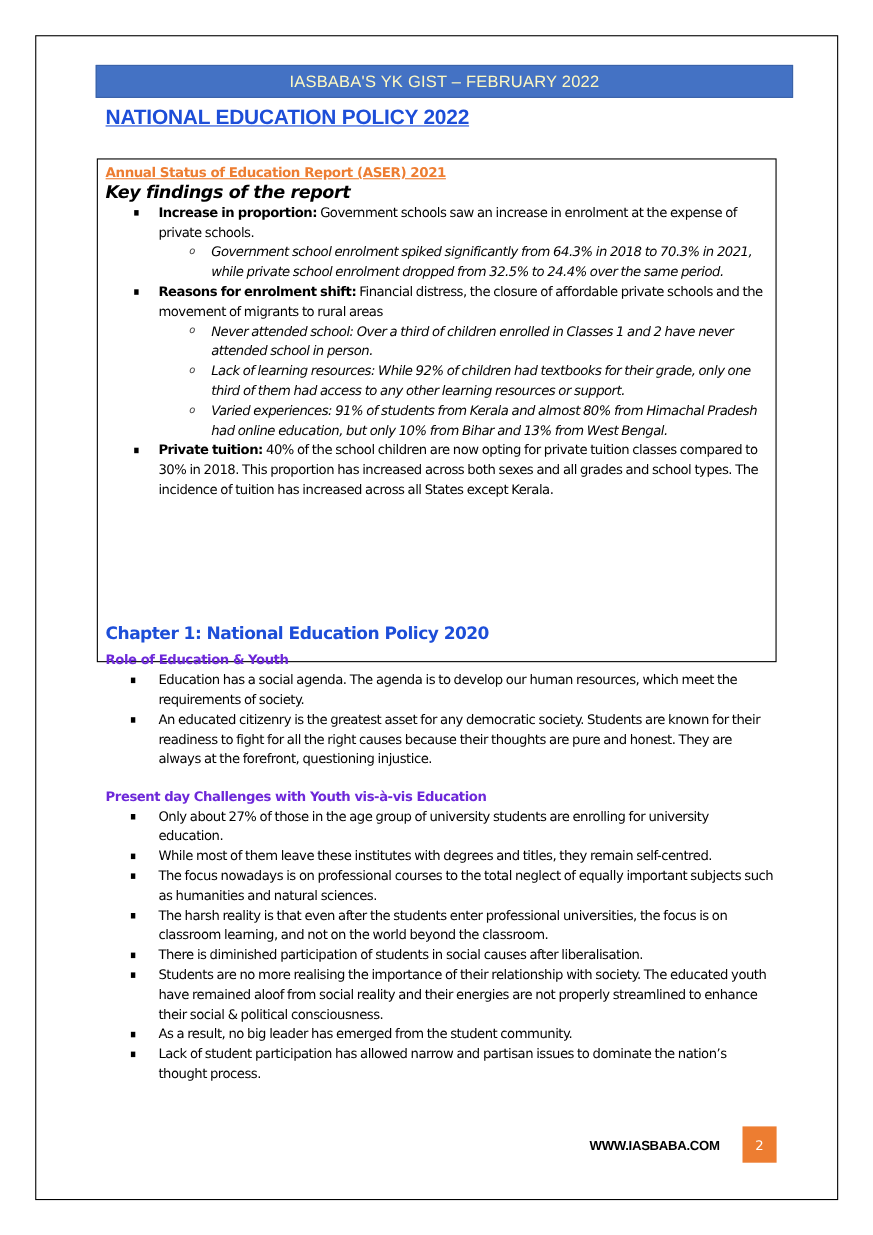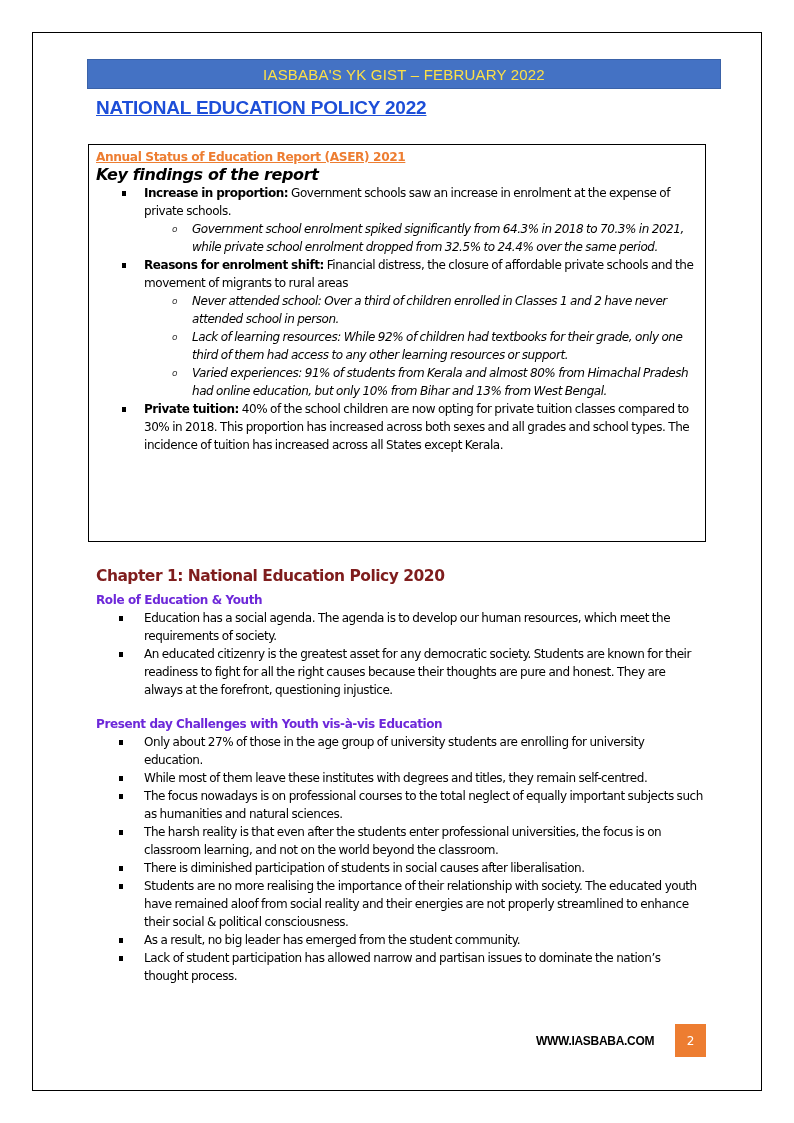--- a/index.html
+++ b/index.html
@@ -6,31 +6,31 @@
     html, body { width: 794px; height: 1123px; background: #ffffff; overflow: hidden; }
     body { position: relative; font-family: "Liberation Sans", sans-serif; color: #000; }
 
     .page-border {
       position: absolute; left: 32px; top: 32px; width: 730px; height: 1059px;
       border: 1px solid #000;
     }
     .header-banner {
       position: absolute; left: 87px; top: 59px; width: 634px; height: 30px;
       background: #4472c4; border: 1px solid #3a62a8;
-      color: #fde047; font-family: "Liberation Sans", sans-serif; font-size: 15px;
+      color: #fef9c3; font-family: "Liberation Sans", sans-serif; font-size: 15px;
       display: flex; align-items: center; justify-content: center; letter-spacing: 0.2px;
     }
     .page-title {
       position: absolute; left: 96px; top: 97px;
       font-family: "Liberation Sans", sans-serif; font-weight: bold; font-size: 19px;
       color: #1d4ed8; text-decoration: underline; letter-spacing: -0.2px;
     }
 
     .aser-box {
-      position: absolute; left: 88px; top: 144px; width: 618px; height: 398px;
+      position: absolute; left: 88px; top: 144px; width: 618px; height: 458px;
       border: 1px solid #000; padding: 3px 0 0 7px;
     }
     .aser-title {
       font-family: "DejaVu Sans", sans-serif; font-weight: bold; font-size: 12.2px;
       color: #ed7d31; text-decoration: underline; line-height: 18px; letter-spacing: -0.4px;
     }
     .aser-subtitle {
       font-family: "DejaVu Sans", sans-serif; font-weight: bold; font-style: italic;
       font-size: 16px; line-height: 18px; letter-spacing: -0.4px;
     }
@@ -46,21 +46,21 @@
       content: ""; position: absolute; left: 26px; top: 7px; width: 4px; height: 5px; background: #000;
     }
     ul.l2 { list-style: none; font-style: italic; }
     ul.l2 > li { position: relative; padding-left: 48px; }
     ul.l2 > li::before {
       content: "o"; position: absolute; left: 28px; top: 0; font-size: 9px; color: #333;
     }
 
     .section { position: absolute; left: 96px; width: 610px; }
     .chapter-title {
-      font-family: "DejaVu Sans", sans-serif; font-size: 15.5px; color: #7f1d1d;
+      font-family: "DejaVu Sans", sans-serif; font-size: 15.5px; color: #1d4ed8;
       font-weight: bold; letter-spacing: -0.5px; line-height: 22px;
     }
     .sub-heading {
       font-family: "DejaVu Sans", sans-serif; font-weight: bold; font-size: 12px;
       color: #6d28d9; line-height: 18px; letter-spacing: -0.4px;
     }
     .section ul.l1 > li { padding-left: 48px; }
     .section ul.l1 > li::before { left: 23px; }
 
     b { font-weight: bold; }

